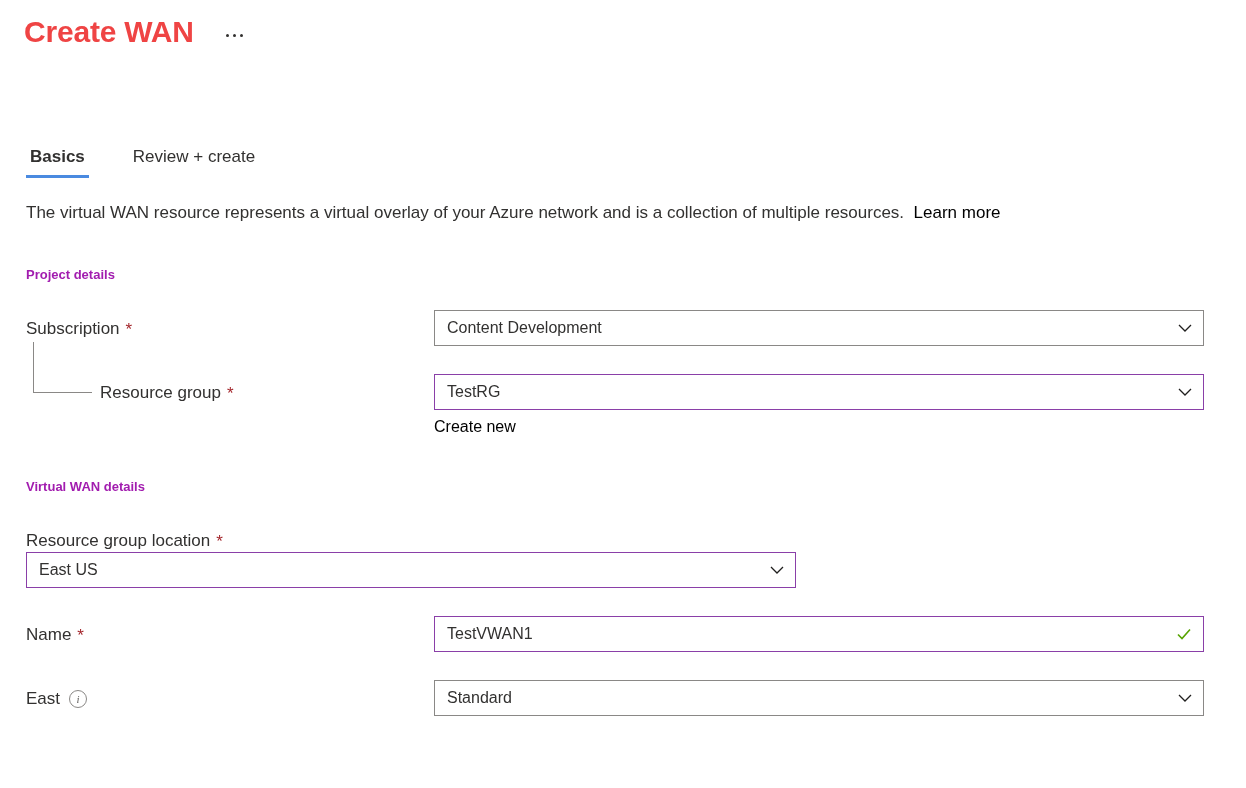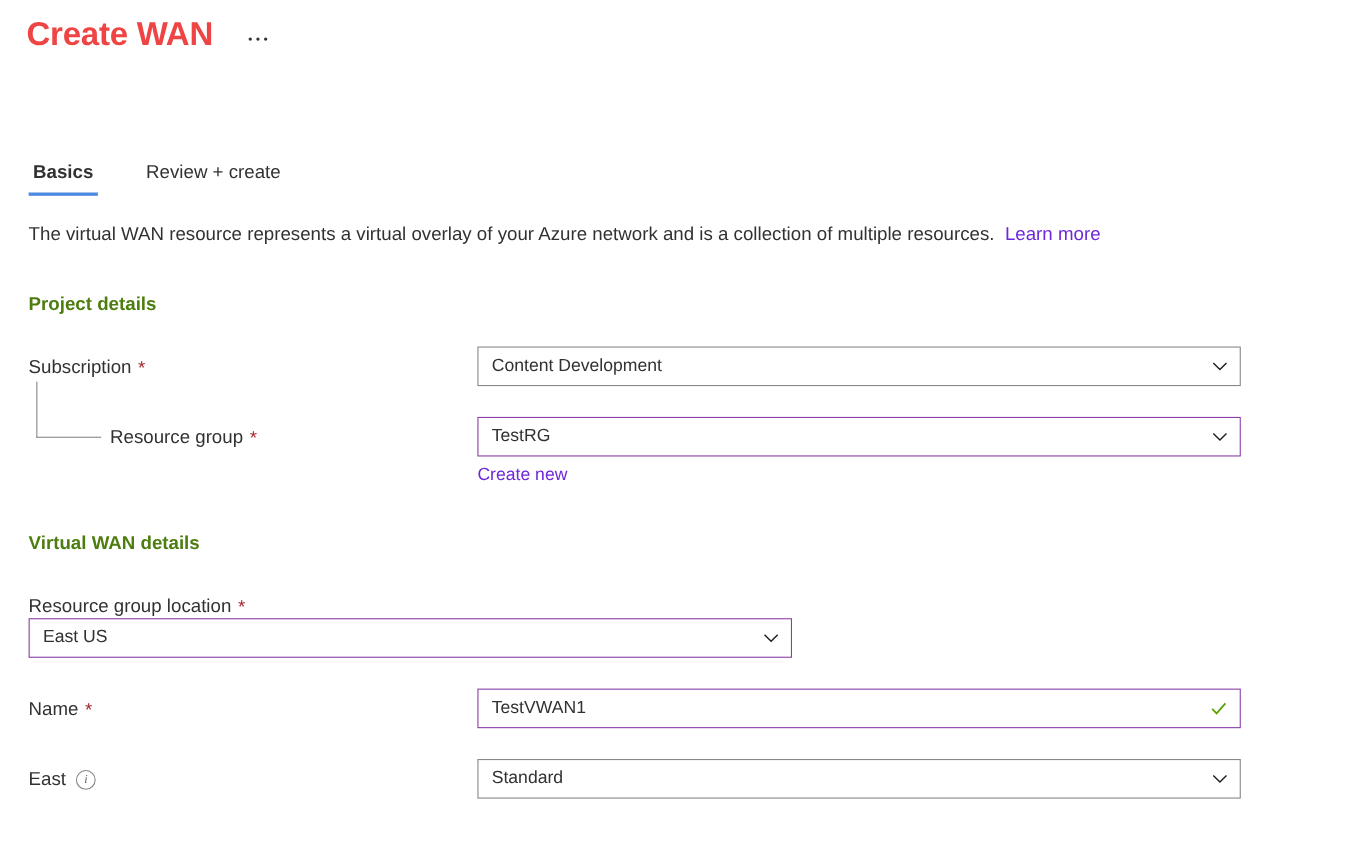--- a/index.html
+++ b/index.html
@@ -80,31 +80,31 @@
 
   
   .description {
     margin: 20px 0 0 26px;
     width: 1160px;
     font-size: 17px;
     line-height: 29px;
     color: #323130;
   }
   .link {
-    color: #6d28d9;
+    color: #000000;
     cursor: pointer;
     text-decoration: none;
   }
 
   
   .section-heading {
     margin-left: 26px;
-    font-size: 17px;
+    font-size: 13px;
     font-weight: 700;
-    color: #4d7c0f;
+    color: #a21caf;
   }
   #project-details-heading { margin-top: 40px; }
   #vwan-details-heading { margin-top: 42px; }
 
   
   .form-row {
     display: flex;
     align-items: flex-start;
     margin-left: 26px;
     position: relative;
@@ -141,21 +141,21 @@
     font-size: 11px;
     font-style: italic;
     color: #605e5c;
     line-height: 1;
     cursor: pointer;
     font-family: "Liberation Serif", serif;
   }
 
   
   .control-wrap {
-    width: 694px;
+    width: 770px;
     flex-shrink: 0;
   }
   .control {
     height: 36px;
     border: 1px solid #8a8886;
     background: #ffffff;
     display: flex;
     align-items: center;
     padding: 0 10px 0 12px;
     box-sizing: border-box;

